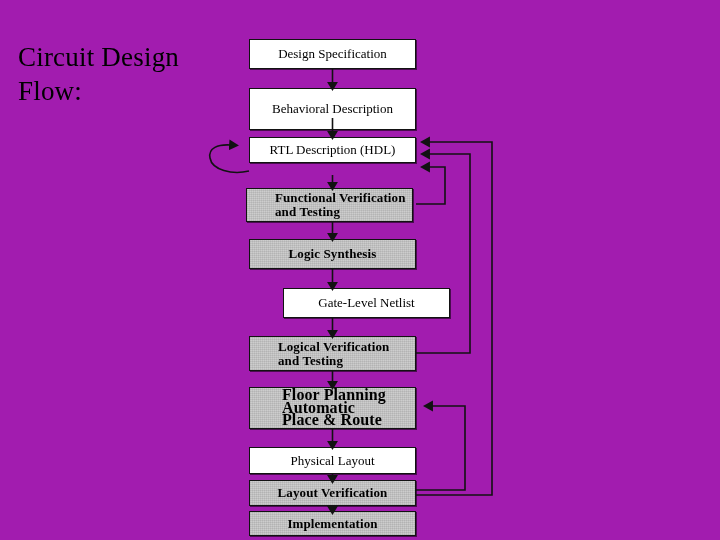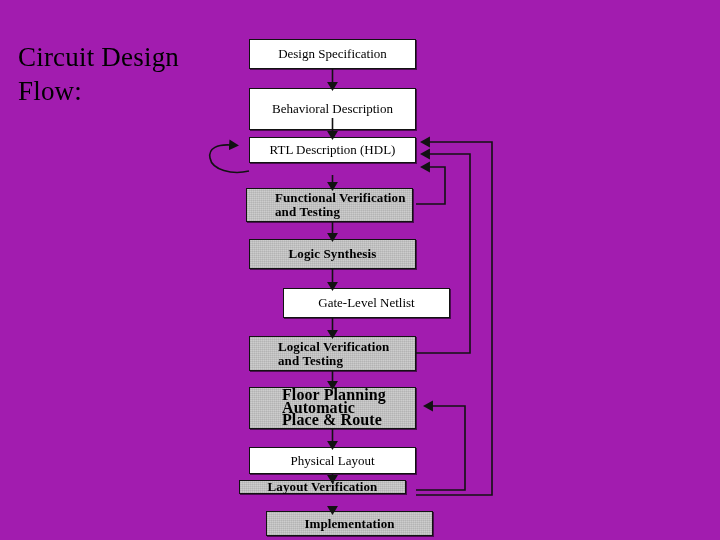--- a/index.html
+++ b/index.html
@@ -121,25 +121,25 @@
     <div class="node shaded leftish" style="left:249px; top:387px; width:167px; height:42px; font-size:16px; line-height:12.5px; padding-left:32px;">
       <span class="label">Floor Planning
 Automatic
 Place &amp; Route</span>
     </div>
 
     <div class="node" style="left:249px; top:447px; width:167px; height:27px;">
       <span class="label">Physical Layout</span>
     </div>
 
-    <div class="node shaded" style="left:239px; top:480px; width:167px; height:14px;">
+    <div class="node shaded" style="left:249px; top:480px; width:167px; height:26px;">
       <span class="label">Layout Verification</span>
     </div>
 
-    <div class="node shaded" style="left:249px; top:511px; width:167px; height:25px;margin-left:17px;">
+    <div class="node shaded" style="left:249px; top:511px; width:167px; height:25px;">
       <span class="label">Implementation</span>
     </div>
 
     <svg id="wires" viewBox="0 0 720 540">
       <defs>
         <marker id="ah-down" markerWidth="10" markerHeight="10" refX="1.2" refY="4" orient="auto" markerUnits="strokeWidth">
           <path d="M0,0.6 L0,7.4 L5.6,4 Z" fill="#121212"></path>
         </marker>
         <marker id="ah-left" markerWidth="10" markerHeight="10" refX="1.2" refY="4" orient="auto" markerUnits="strokeWidth">
           <path d="M0,0.6 L0,7.4 L6.2,4 Z" fill="#121212"></path>

